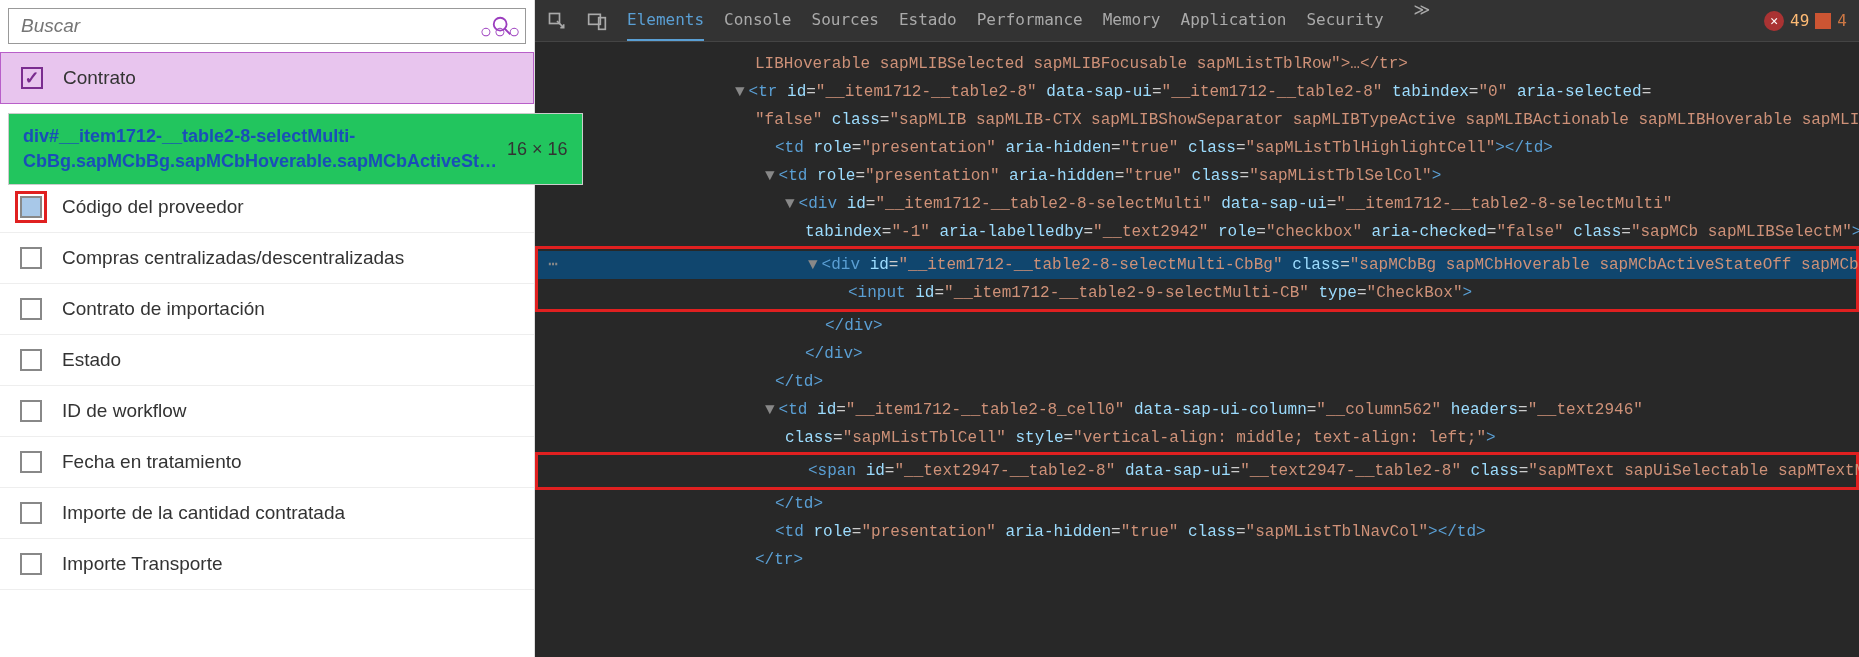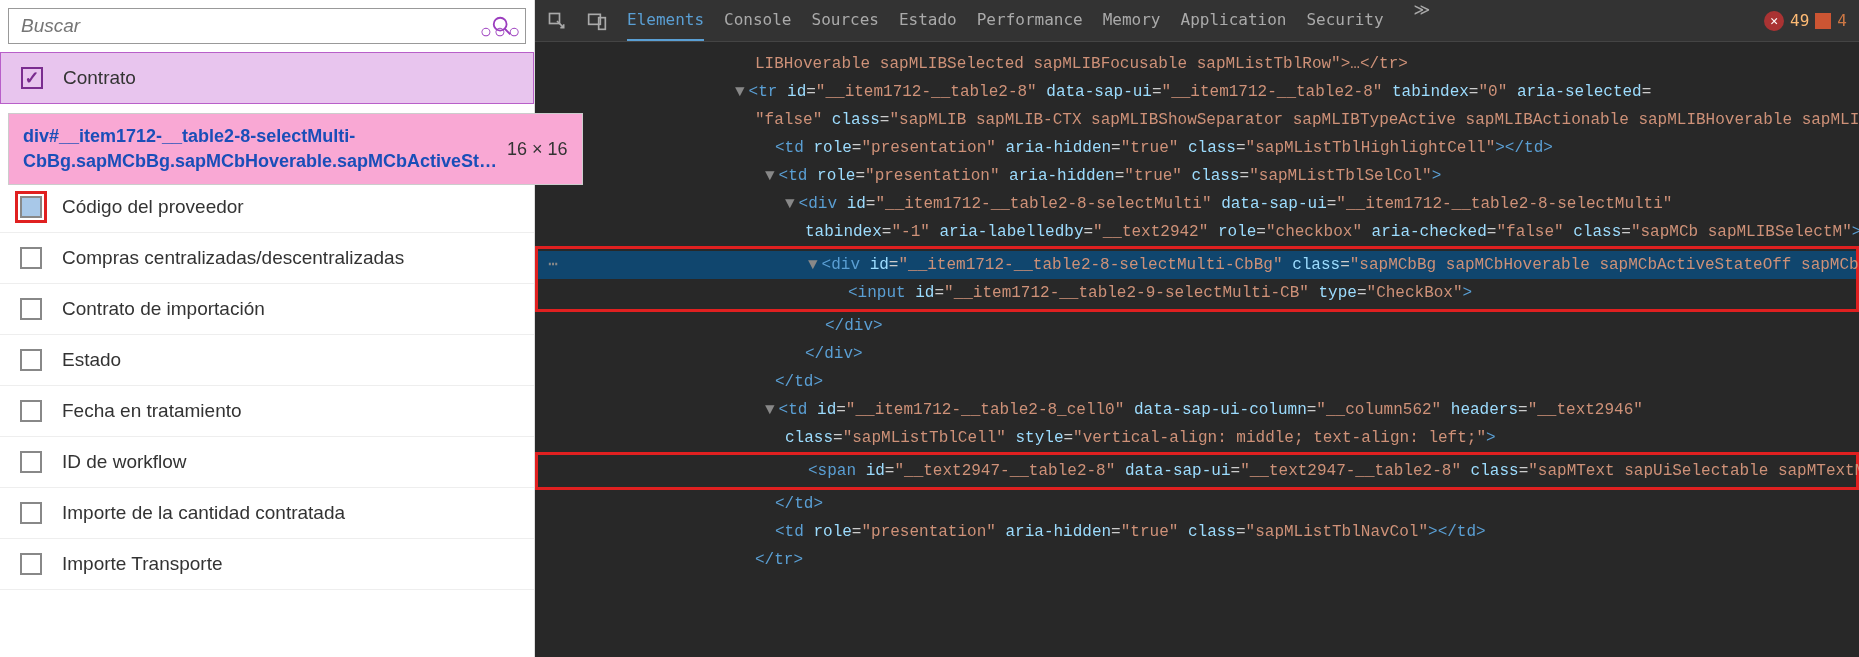--- a/index.html
+++ b/index.html
@@ -4,21 +4,21 @@
 <style>
 * { box-sizing: border-box; margin: 0; padding: 0; }
 body { font-family: Arial, sans-serif; background: #fff; display: flex; width: 1859px; height: 657px; overflow: hidden; }
 
 .left-panel { width: 535px; background: #fff; border-right: 1px solid #ddd; position: relative; }
 .search-bar { display: flex; align-items: center; padding: 6px 12px; border: 1px solid #999; margin: 8px; }
 .search-input { flex: 1; border: none; outline: none; font-style: italic; font-size: 19px; color: #666; }
 .search-icon { width: 22px; height: 22px; color: #9b3dbe; }
 .more-btn { position: absolute; right: 12px; top: 20px; color: #9b3dbe; font-size: 20px; letter-spacing: 2px; }
 
-.tooltip { position: absolute; left: 8px; top: 113px; background: #f9a8d4; border: 1px solid #ccc; padding: 10px 14px; font-size: 18px; z-index: 10; display: flex; align-items: center; gap: 10px; }
+.tooltip { position: absolute; left: 8px; top: 113px; background: #22c55e; border: 1px solid #ccc; padding: 10px 14px; font-size: 18px; z-index: 10; display: flex; align-items: center; gap: 10px; }
 .tooltip-selector { color: #1a4eb8; font-weight: bold; line-height: 1.4; }
 .tooltip-dim { color: #333; white-space: nowrap; }
 
 .list-item { display: flex; align-items: center; padding: 14px 20px; border-bottom: 1px solid #eee; font-size: 19px; color: #333; }
 .list-item.selected { background: #e8c5ee; border: 1px solid #b85fc9; }
 .checkbox { width: 22px; height: 22px; border: 2px solid #888; margin-right: 20px; display: flex; align-items: center; justify-content: center; flex-shrink: 0; }
 .checkbox.checked { border-color: #7a2d8f; color: #7a2d8f; }
 .checkbox.highlighted { outline: 3px solid #e02020; outline-offset: 2px; background: #a8c8e8; }
 .check-mark { font-size: 18px; font-weight: bold; }
 
@@ -84,25 +84,25 @@
   <div class="list-item">
     <div class="checkbox"></div>
     <span>Contrato de importación</span>
   </div>
   <div class="list-item">
     <div class="checkbox"></div>
     <span>Estado</span>
   </div>
   <div class="list-item">
     <div class="checkbox"></div>
-    <span>Fecha en tratamiento</span>
+    <span>ID de workflow</span>
   </div>
   <div class="list-item">
     <div class="checkbox"></div>
-    <span>ID de workflow</span>
+    <span>Fecha en tratamiento</span>
   </div>
   <div class="list-item">
     <div class="checkbox"></div>
     <span>Importe de la cantidad contratada</span>
   </div>
   <div class="list-item">
     <div class="checkbox"></div>
     <span>Importe Transporte</span>
   </div>
 </div>

